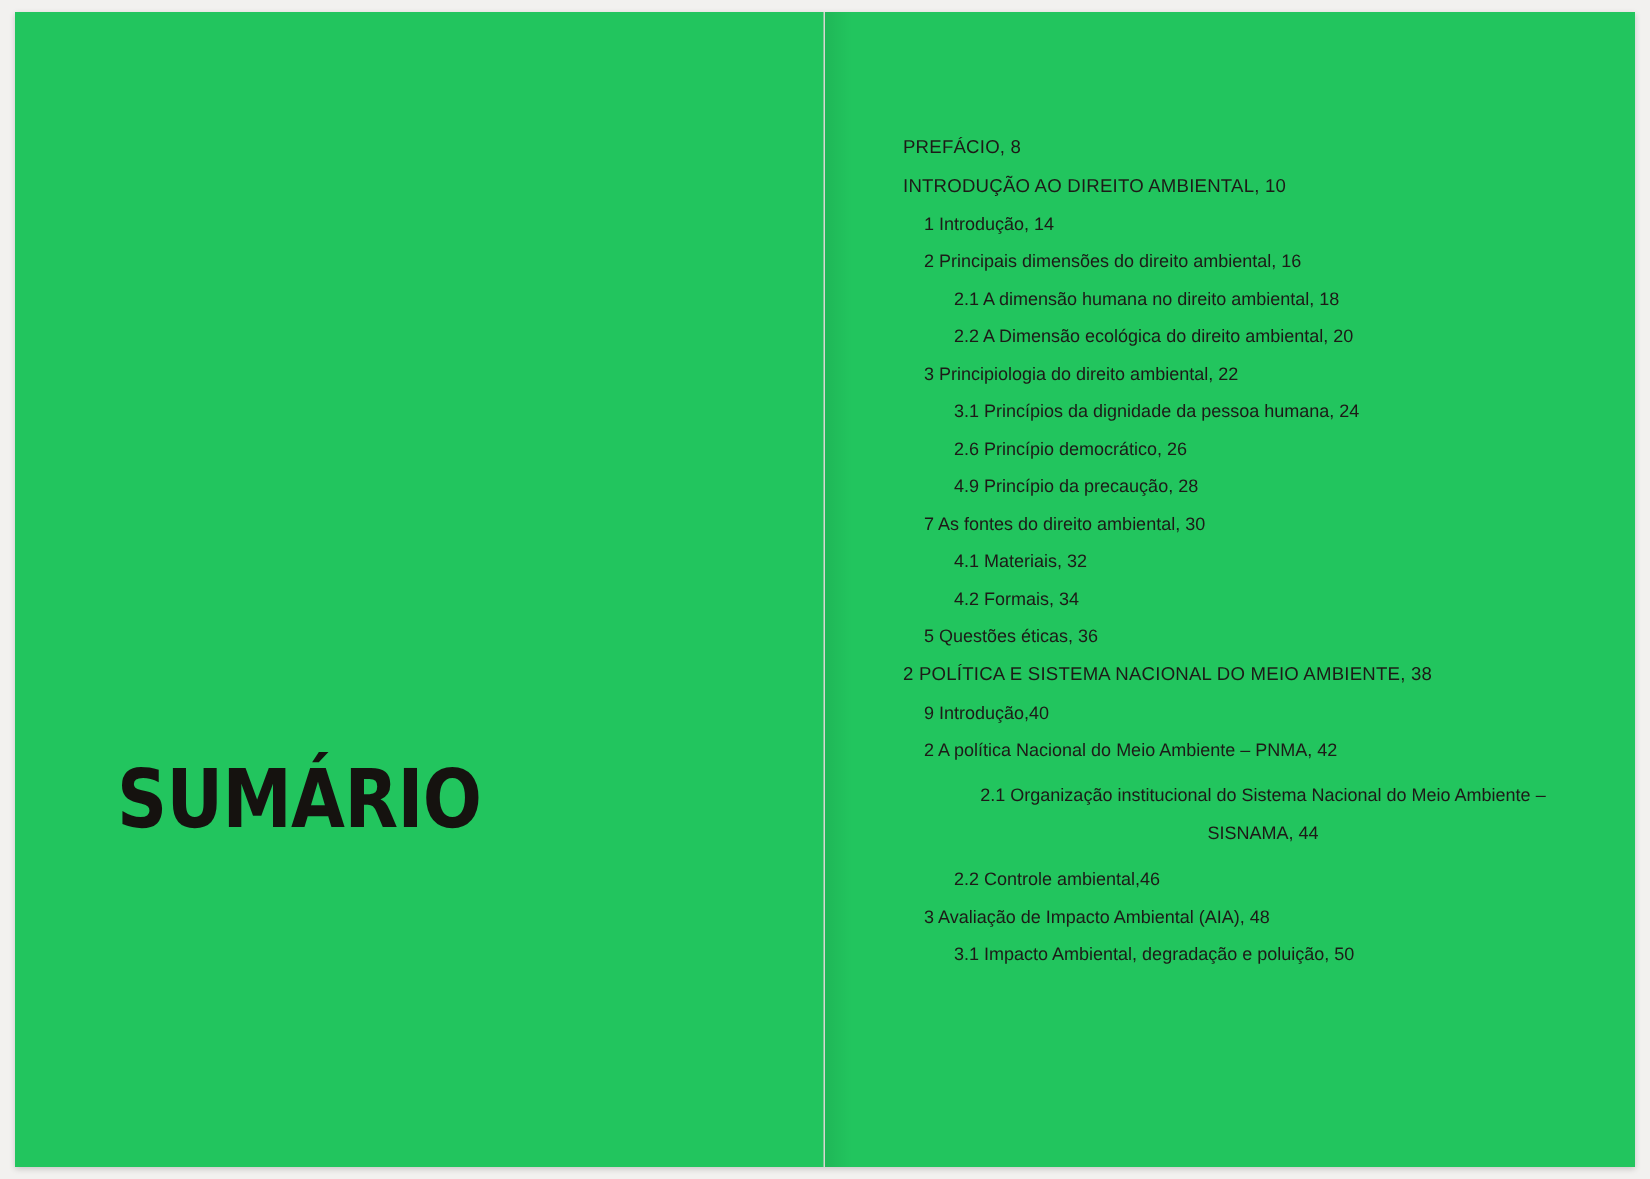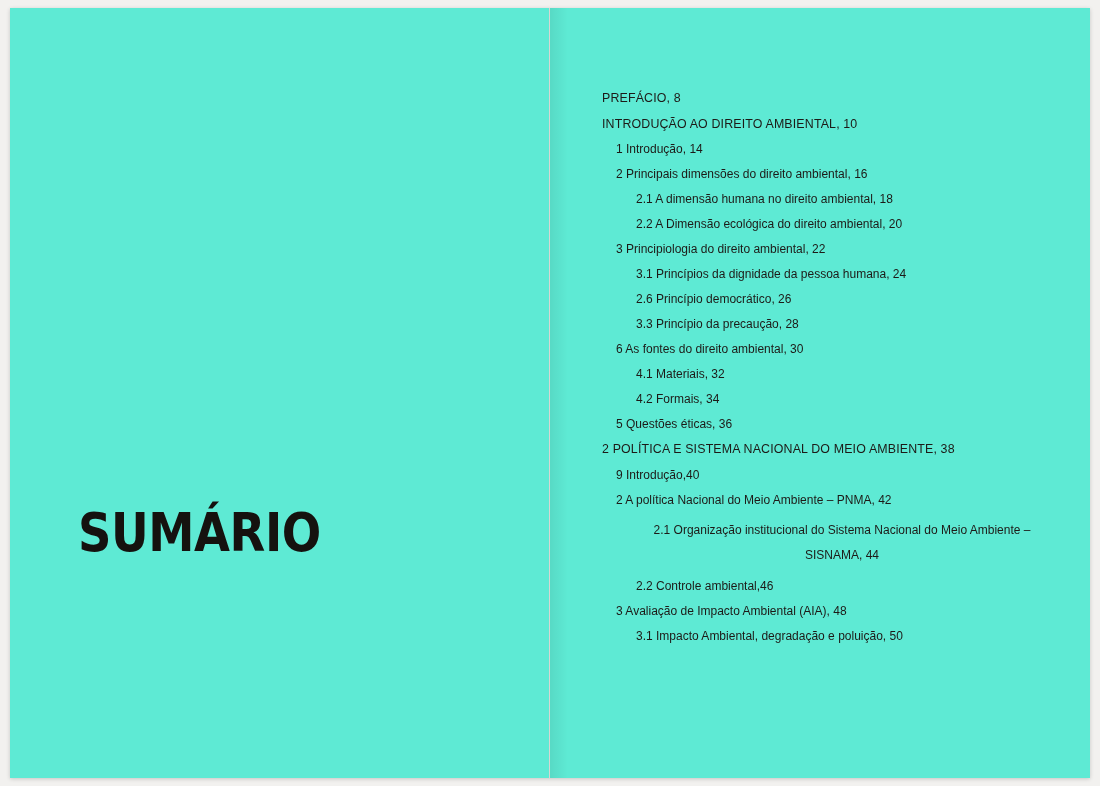--- a/index.html
+++ b/index.html
@@ -24,21 +24,21 @@
     left: 10px;
     top: 8px;
     width: 1080px;
     height: 770px;
     display: flex;
     background: #ffffff;
     box-shadow: 0 1px 4px rgba(0,0,0,0.18);
   }
   .page {
     position: relative;
-    background: #5eead4;
+    background: #22c55e;
     height: 100%;
     box-sizing: border-box;
   }
   .page-left {
     width: 540px;
     border-right: 1px solid #d8d6d2;
   }
   .page-right {
     width: 540px;
   }
@@ -116,22 +116,22 @@
       <div class="toc">
           <div class="toc-entry lvl-0 caps">PREFÁCIO, 8</div>
           <div class="toc-entry lvl-0 caps">INTRODUÇÃO AO DIREITO AMBIENTAL, 10</div>
           <div class="toc-entry lvl-1">1 Introdução, 14</div>
           <div class="toc-entry lvl-1">2 Principais dimensões do direito ambiental, 16</div>
           <div class="toc-entry lvl-2">2.1 A dimensão humana no direito ambiental, 18</div>
           <div class="toc-entry lvl-2">2.2 A Dimensão ecológica do direito ambiental, 20</div>
           <div class="toc-entry lvl-1">3 Principiologia do direito ambiental, 22</div>
           <div class="toc-entry lvl-2">3.1 Princípios da dignidade da pessoa humana, 24</div>
           <div class="toc-entry lvl-2">2.6 Princípio democrático, 26</div>
-          <div class="toc-entry lvl-2">3.3 Princípio da precaução, 28</div>
-          <div class="toc-entry lvl-1">6 As fontes do direito ambiental, 30</div>
+          <div class="toc-entry lvl-2">4.9 Princípio da precaução, 28</div>
+          <div class="toc-entry lvl-1">7 As fontes do direito ambiental, 30</div>
           <div class="toc-entry lvl-2">4.1 Materiais, 32</div>
           <div class="toc-entry lvl-2">4.2 Formais, 34</div>
           <div class="toc-entry lvl-1">5 Questões éticas, 36</div>
           <div class="toc-entry lvl-0 caps">2 POLÍTICA E SISTEMA NACIONAL DO MEIO AMBIENTE, 38</div>
           <div class="toc-entry lvl-1">9 Introdução,40</div>
           <div class="toc-entry lvl-1">2 A política Nacional do Meio Ambiente – PNMA, 42</div>
           <div class="toc-entry lvl-2 wrap">2.1 Organização institucional do Sistema Nacional do Meio Ambiente – SISNAMA, 44</div>
           <div class="toc-entry lvl-2">2.2 Controle ambiental,46</div>
           <div class="toc-entry lvl-1">3 Avaliação de Impacto Ambiental (AIA), 48</div>
           <div class="toc-entry lvl-2">3.1 Impacto Ambiental, degradação e poluição, 50</div>

